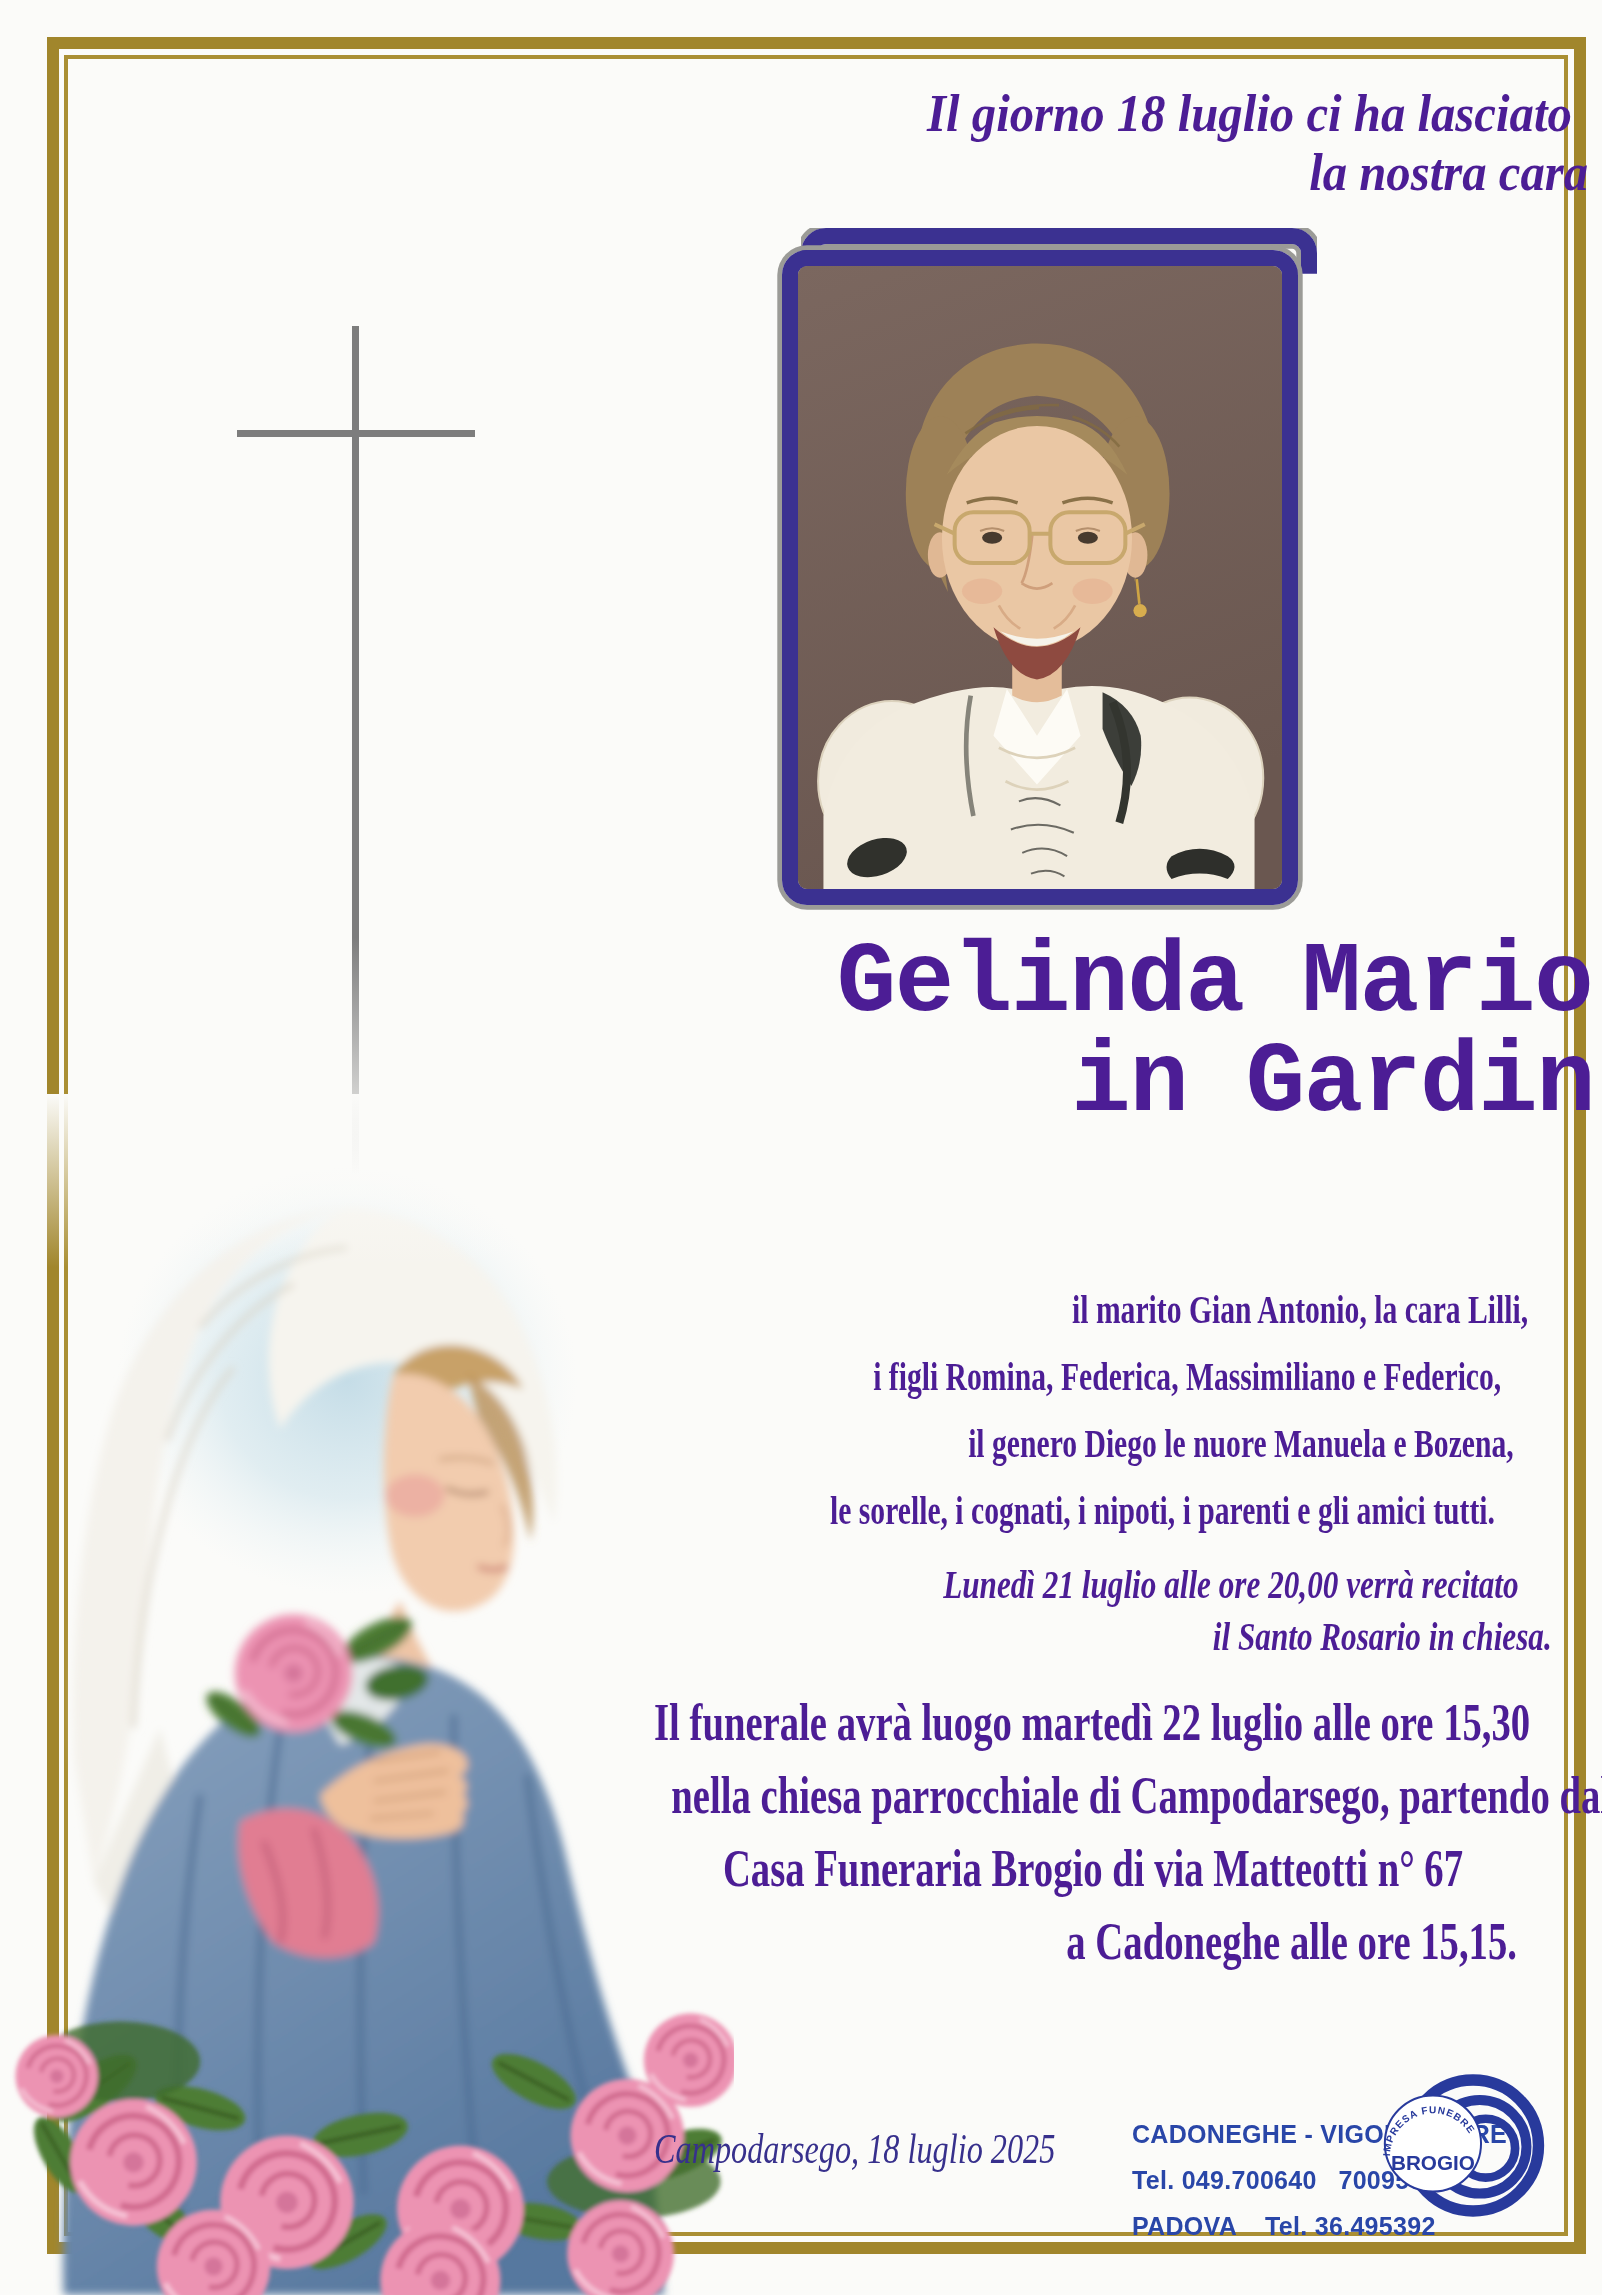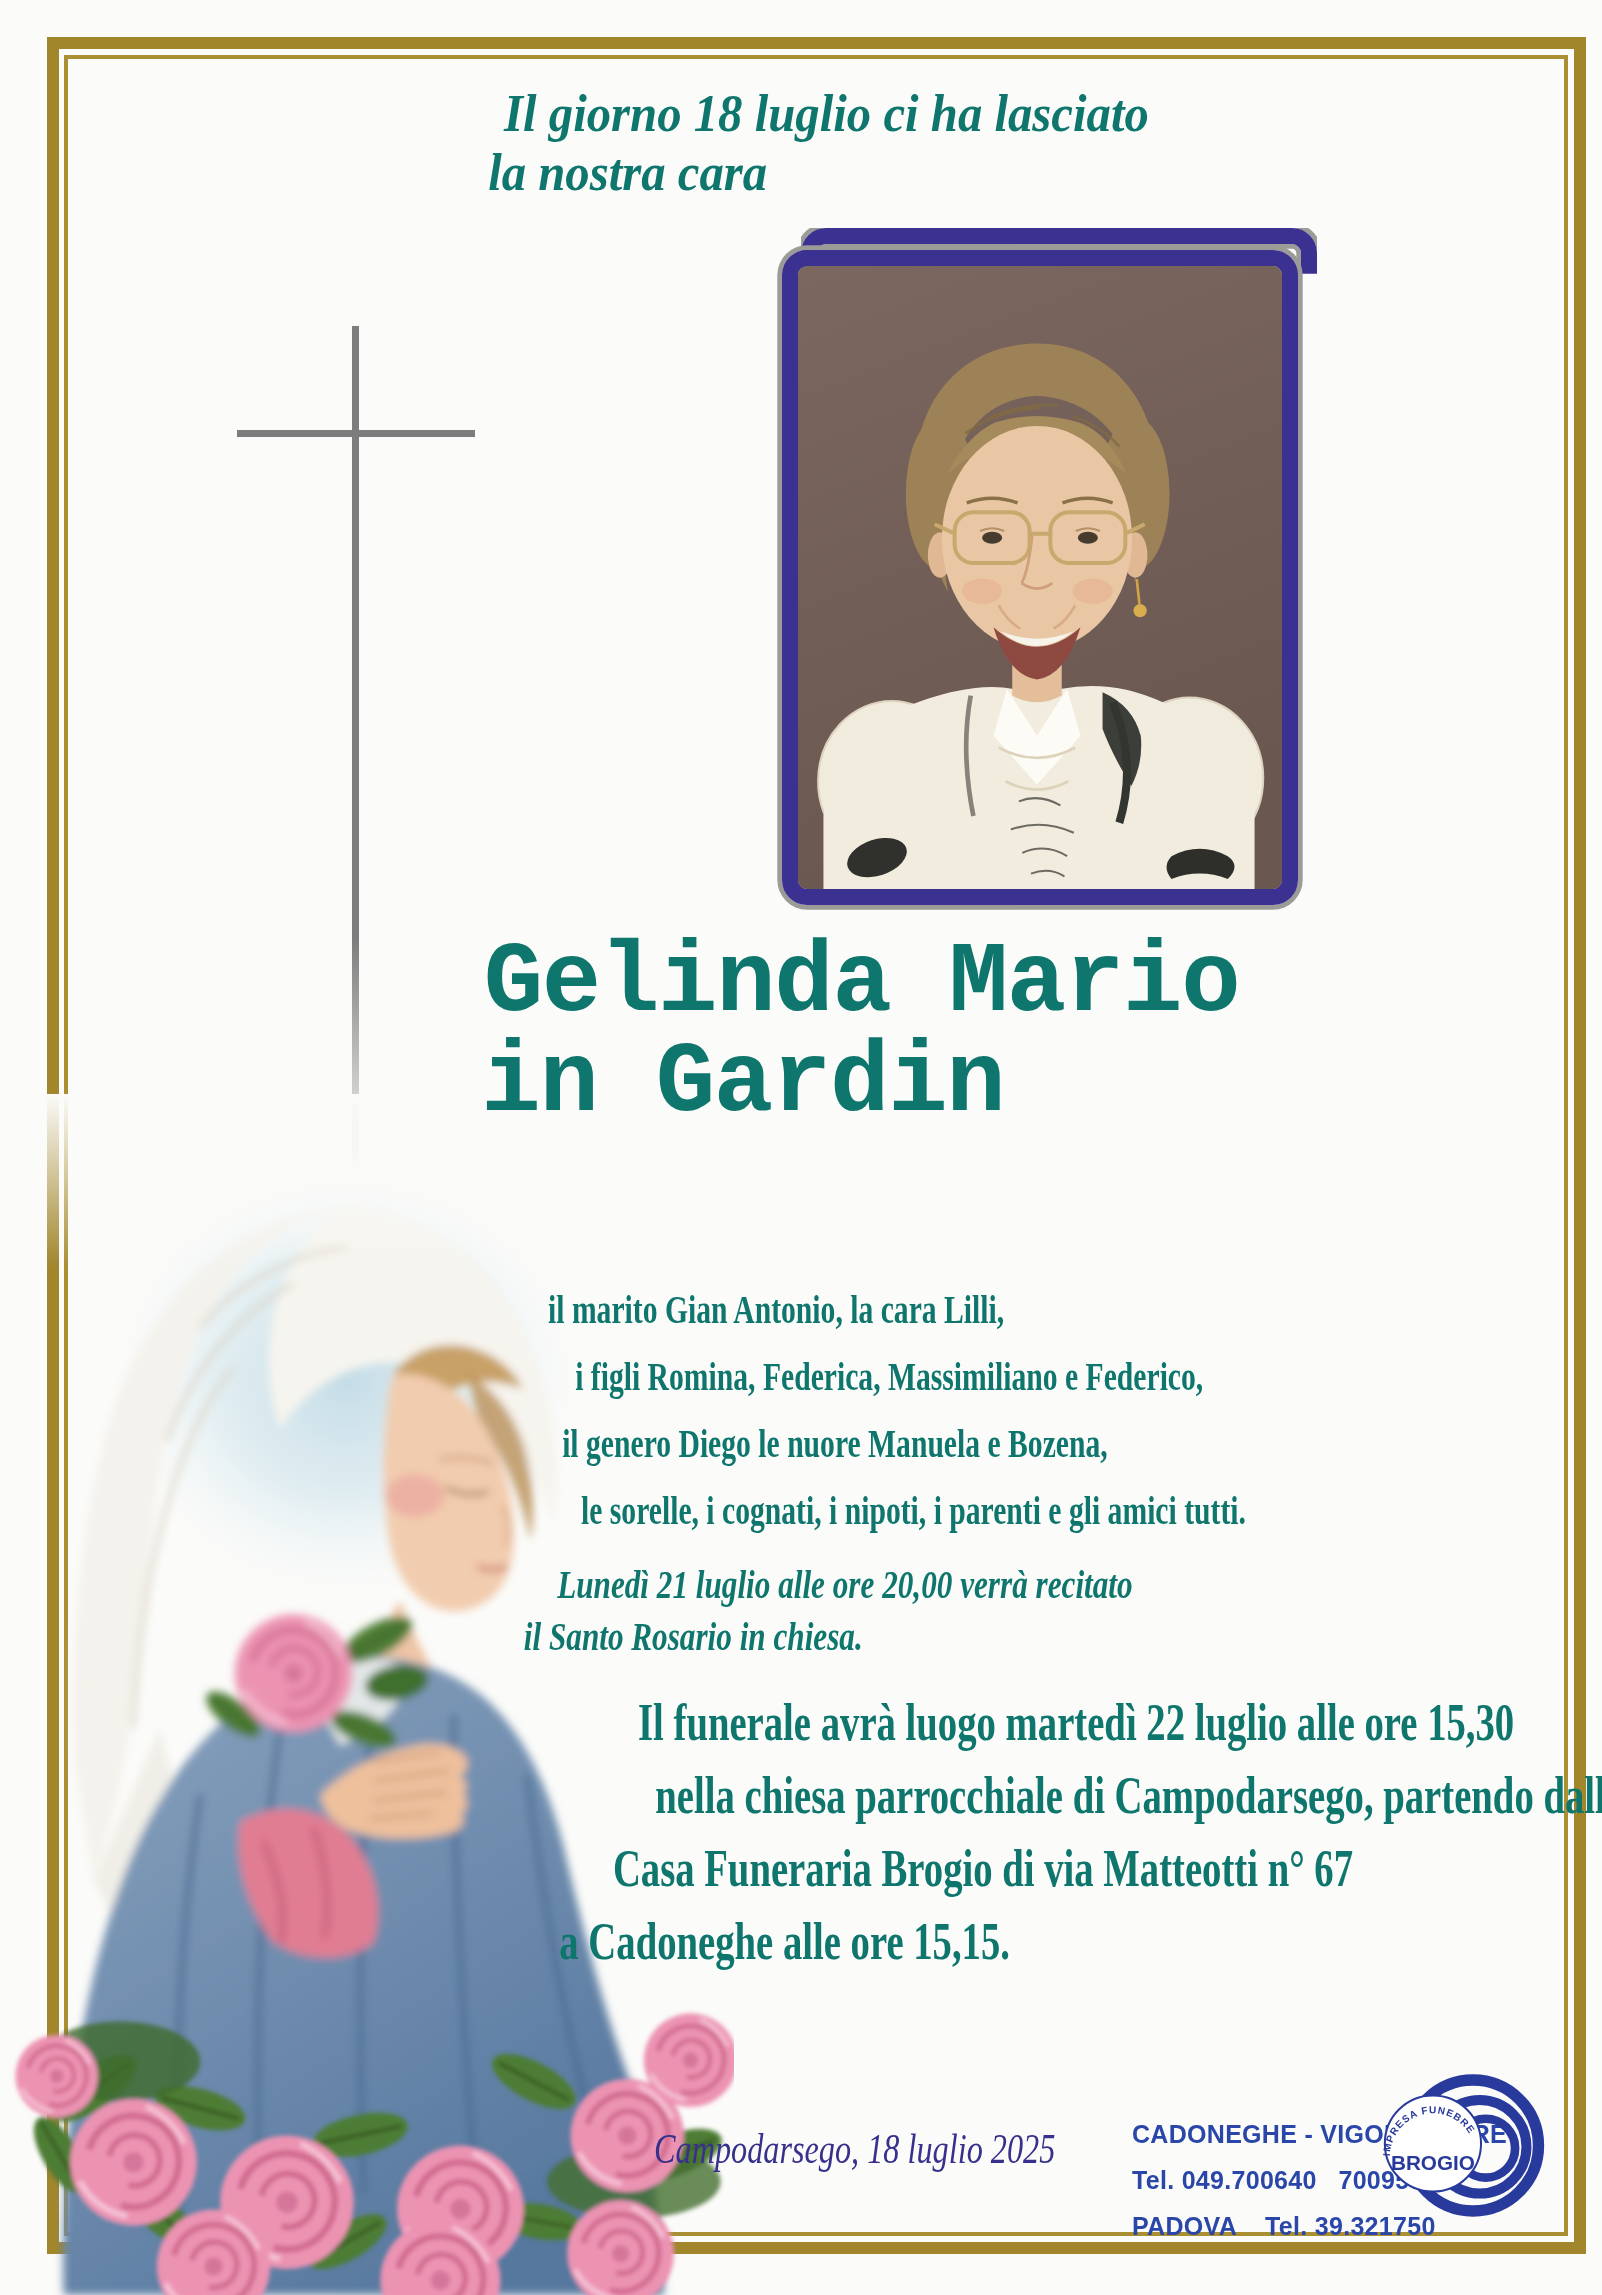--- a/index.html
+++ b/index.html
@@ -9,21 +9,21 @@
   .gold-outer{position:absolute;left:47px;top:37px;right:17.4px;bottom:41px;
               border:12px solid #a1862c;z-index:1;}
   .gold-inner{position:absolute;left:64px;top:55px;right:35px;bottom:59px;
               border:4px solid #aa8f33;z-index:1;}
   
   .cross{position:absolute;z-index:2;}
   .cross-v{position:absolute;left:352px;top:326px;width:6.7px;height:849px;
            background:linear-gradient(#7d7d7d 0%,#7d7d7d 72%,rgba(125,125,125,0) 100%);}
   .cross-h{position:absolute;left:237px;top:430px;width:238px;height:6.7px;background:#7d7d7d;}
   
-  .t{position:absolute;left:476px;width:1108px;text-align:left;color:#0f766e;
+  .t{position:absolute;left:492px;width:1108px;text-align:right;color:#4c1d95;
      white-space:nowrap;z-index:6;}
   .sq{display:inline-block;transform:scaleX(var(--sx,1));transform-origin:center;}
   .hdr{top:84px;font-size:53px;line-height:59px;font-weight:bold;font-style:italic;}
   .name{top:933px;font-size:101px;line-height:100px;font-weight:bold;
         font-family:Liberation Mono, monospace;letter-spacing:-1.3px;}
   .age{top:1135px;font-size:49px;line-height:53px;font-style:italic;}
   .intro{top:1219px;font-size:47px;line-height:51px;font-style:italic;}
   .family{top:1276px;font-size:39px;line-height:67px;font-weight:bold;}
   .rosary{top:1559px;font-size:40px;line-height:52px;font-style:italic;font-weight:600;}
   .funeral{top:1686px;font-size:53px;line-height:73px;font-weight:bold;text-decoration:underline;}
@@ -154,21 +154,21 @@
     <span class="sq" style="--sx:.73">nella chiesa parrocchiale di Campodarsego, partendo dalla</span><br>
     <span class="sq" style="--sx:.73">Casa Funeraria Brogio di via Matteotti n° 67</span><br>
     <span class="sq" style="--sx:.73">a Cadoneghe alle ore 15,15.</span>
   </div>
 
 
   <div class="dateline">Campodarsego, 18 luglio 2025</div>
   <div class="agency">
     <span>CADONEGHE - VIGODARZERE</span><br>
     <span>Tel. 049.700640   700955</span><br>
-    <span>PADOVA    Tel. 39.321750</span>
+    <span>PADOVA    Tel. 36.495392</span>
   </div>
 
   <svg class="logo" viewBox="0 0 272 235" role="img">
     <g stroke="#283a9c" fill="none">
       <circle cx="148" cy="116" r="98" stroke-width="17"></circle>
       <circle cx="158" cy="118" r="70" stroke-width="15"></circle>
       <circle cx="167" cy="120" r="44" stroke-width="13"></circle>
     </g>
     <circle cx="88" cy="113" r="72" fill="#ffffff" stroke="#283a9c" stroke-width="3"></circle>
     <defs>

